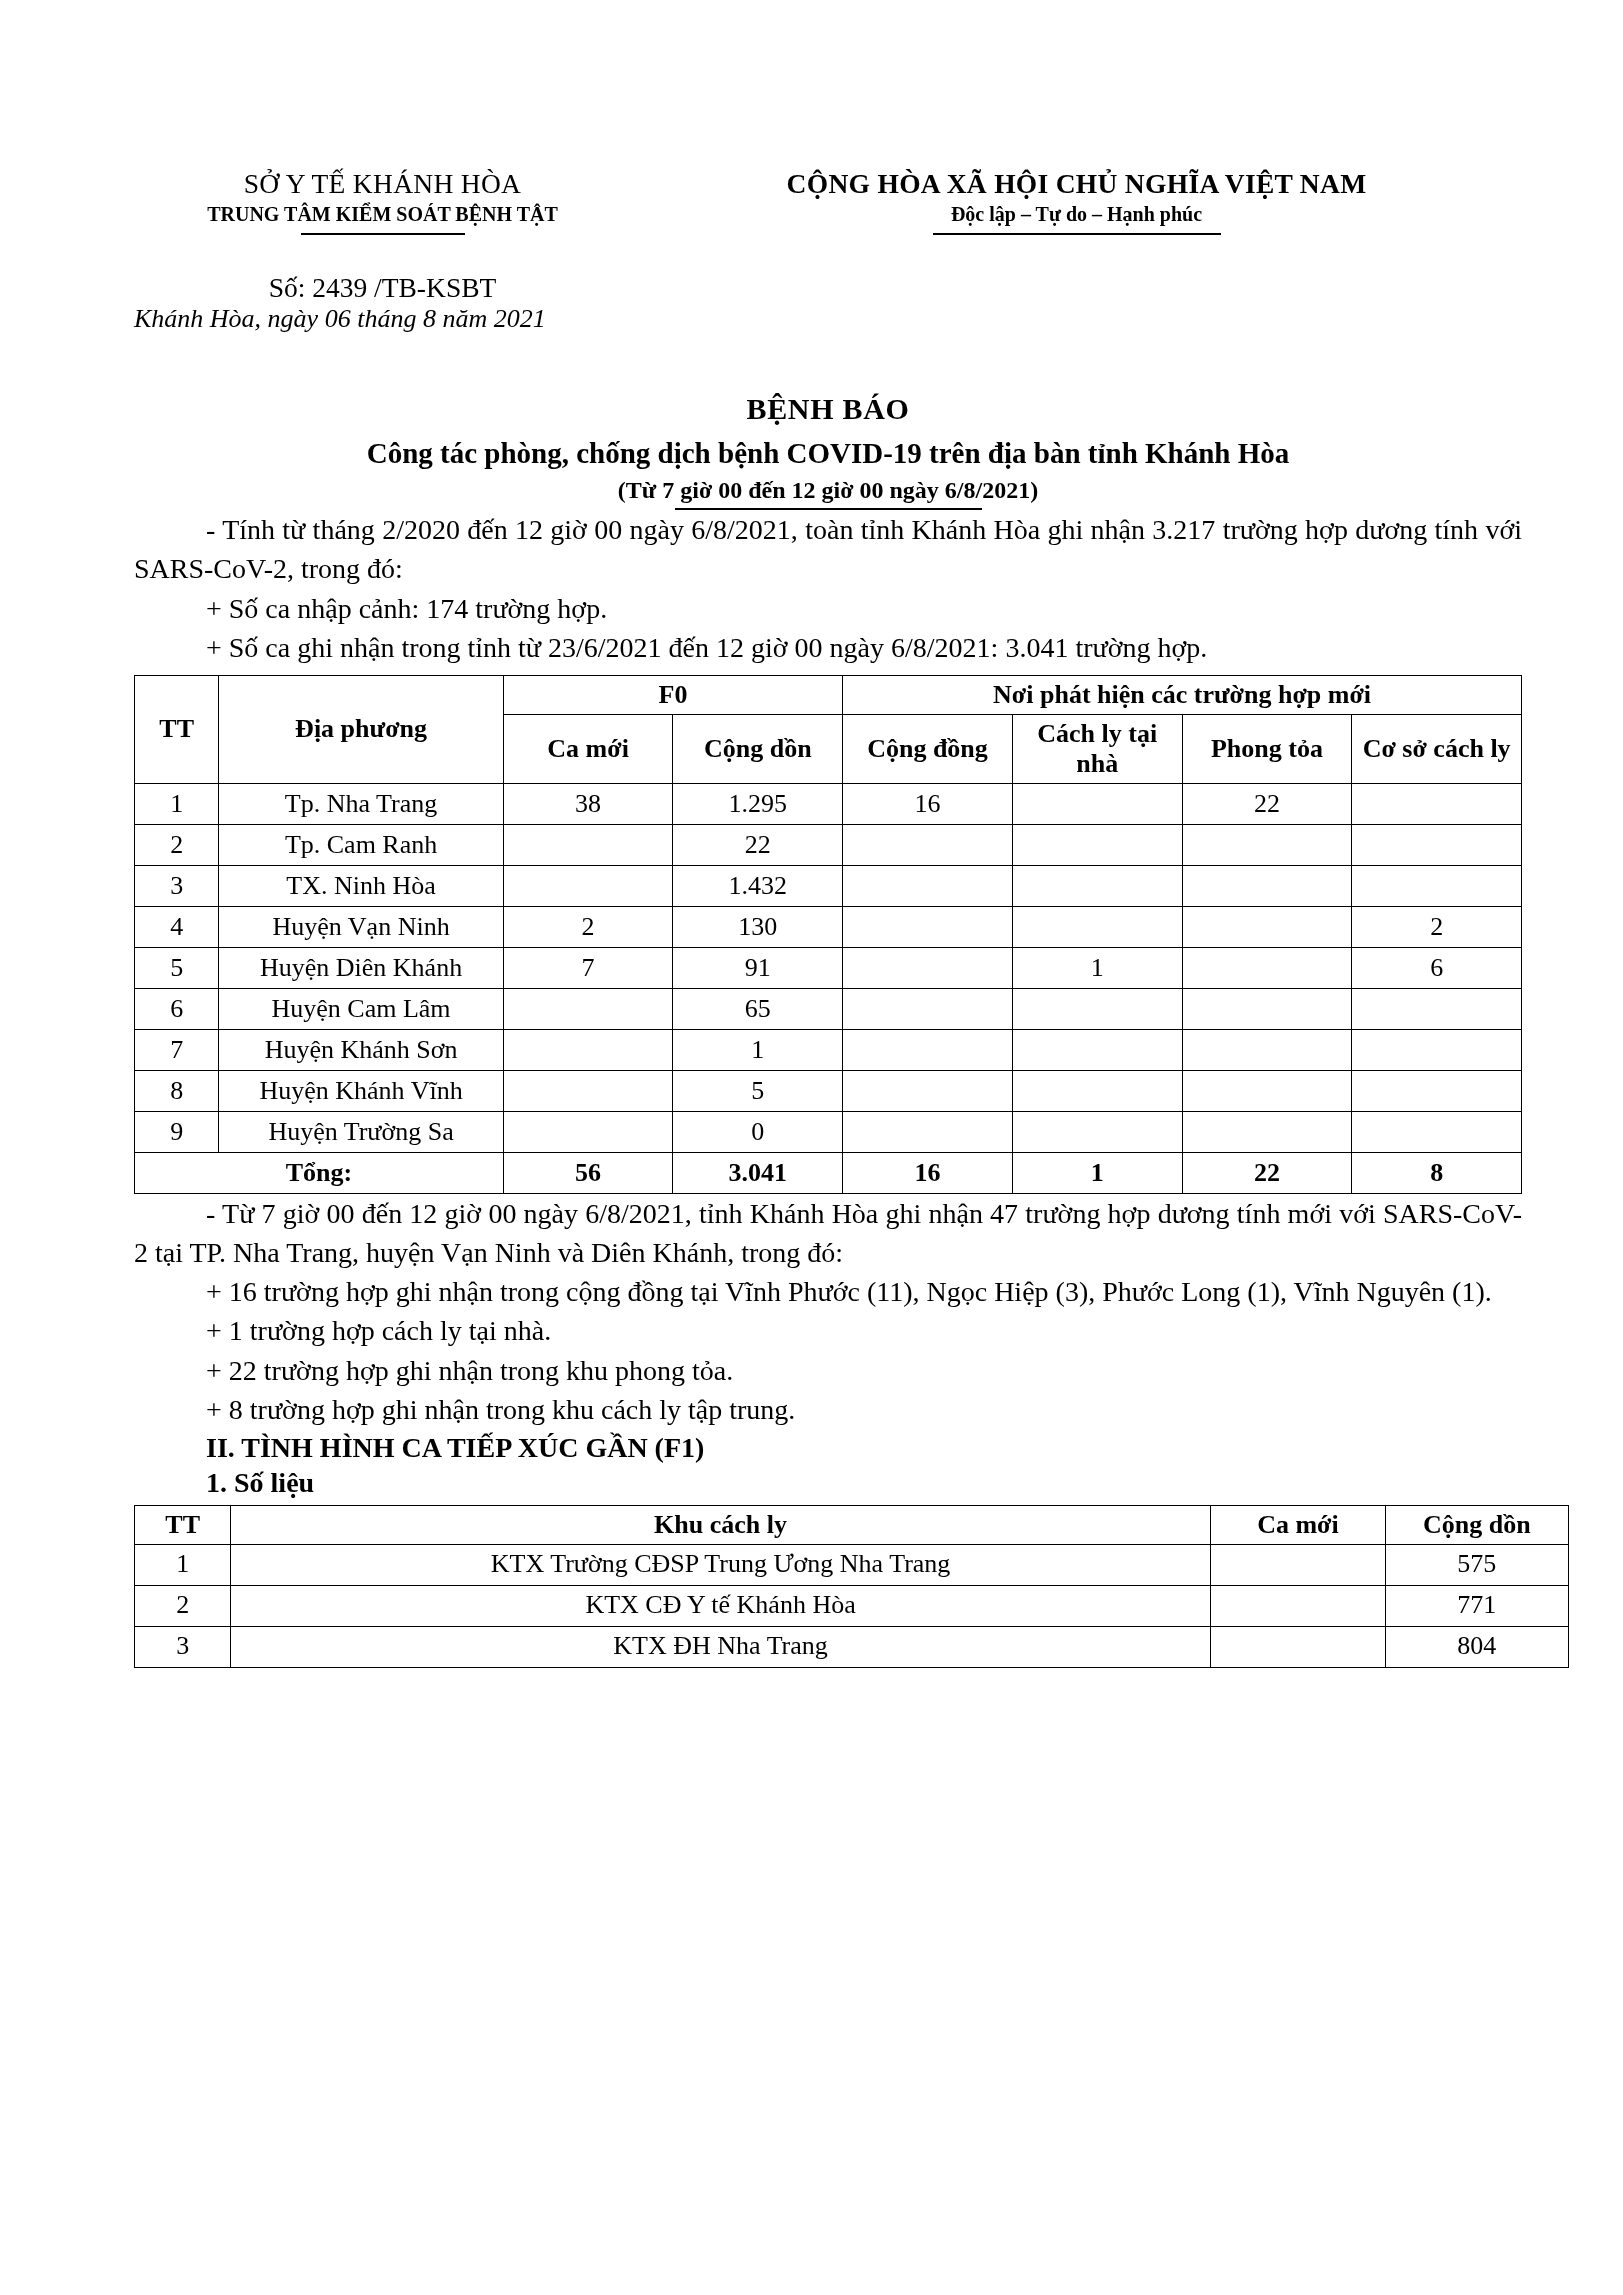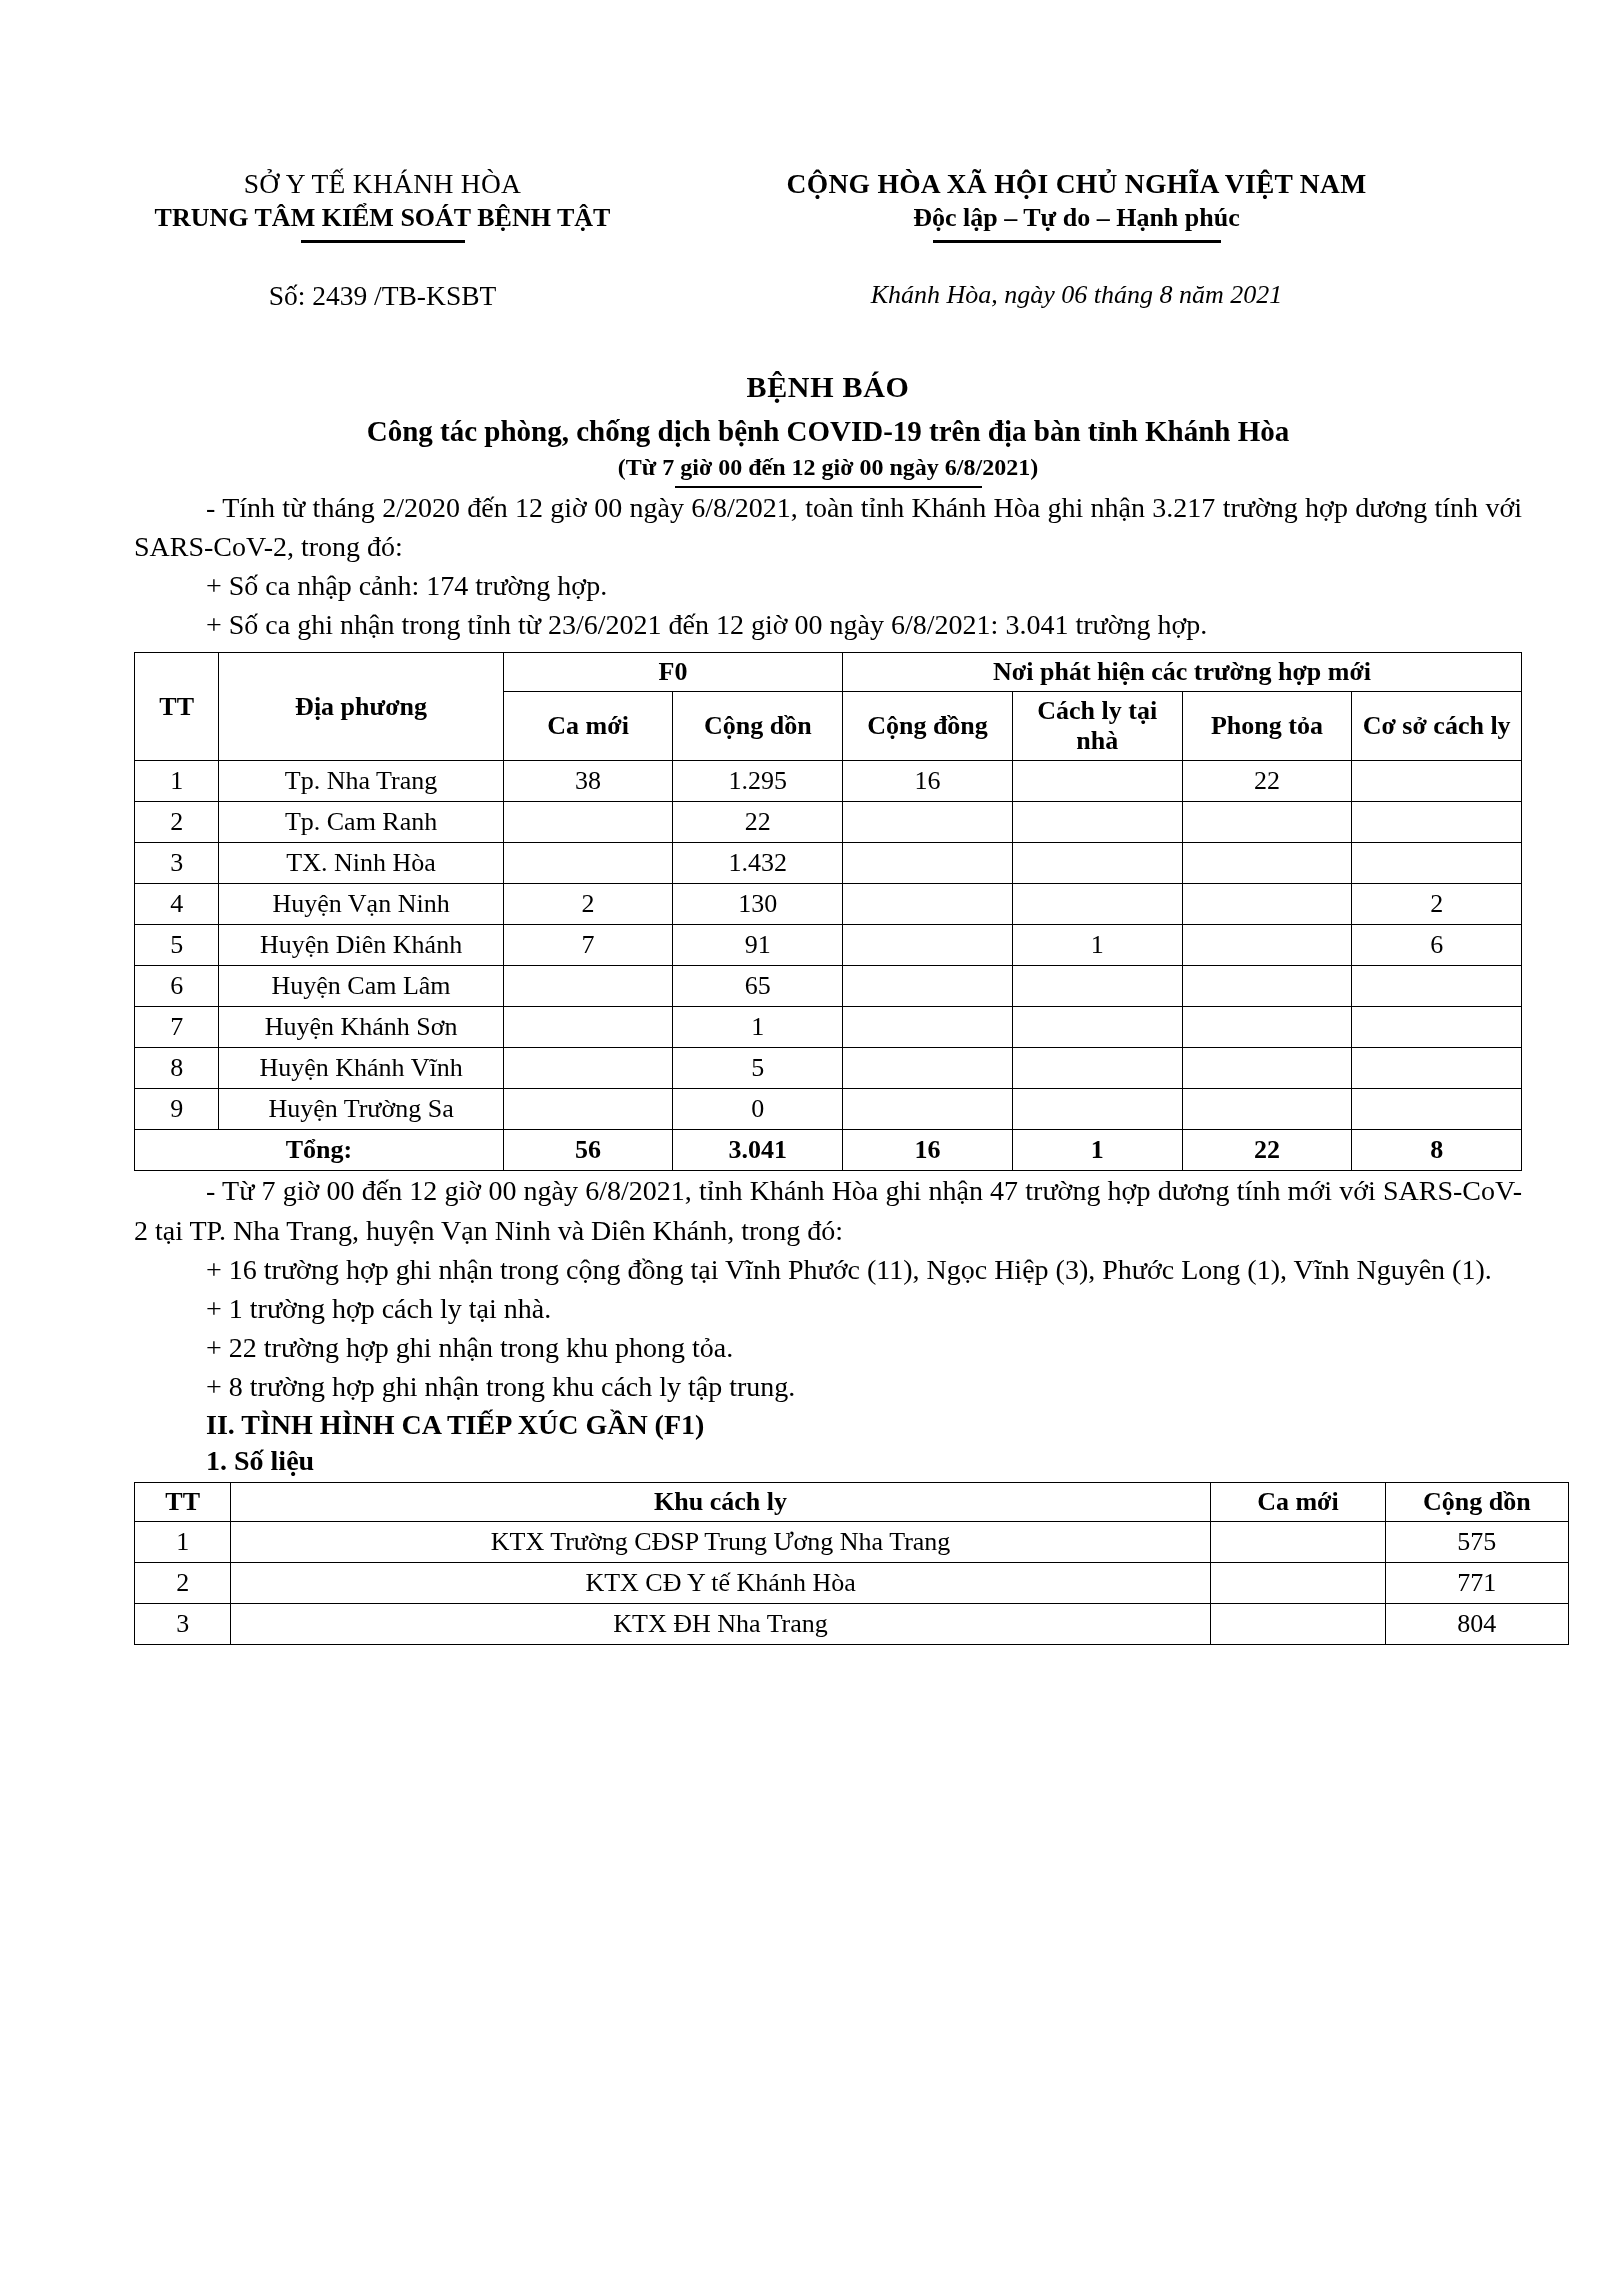--- a/index.html
+++ b/index.html
@@ -50,36 +50,36 @@
   .hdr-line1 {
     font-size: 27.5px;
     letter-spacing: 0.3px;
     line-height: 1.26;
     white-space: nowrap;
   }
   .hdr-line1.bold {
     font-weight: bold;
   }
   .hdr-line2 {
-    font-size: 26px;
+    font-size: 20px;
     font-weight: bold;
     line-height: 1.26;
     white-space: nowrap;
   }
   .rule {
     height: 2.6px;
     background: #000;
     margin: 5.9px auto 0 auto;
   }
   .rule-left { width: 164px; }
   .rule-right { width: 288px; }
 
   .hdr-sub-row {
     display: flex;
-    flex-direction: row;
+    flex-direction: column;
     align-items: flex-start;
     margin-top: 37px;
   }
   .so-block {
     width: 497px;
     text-align: center;
     font-size: 27.5px;
     white-space: nowrap;
   }
   .date-block {

